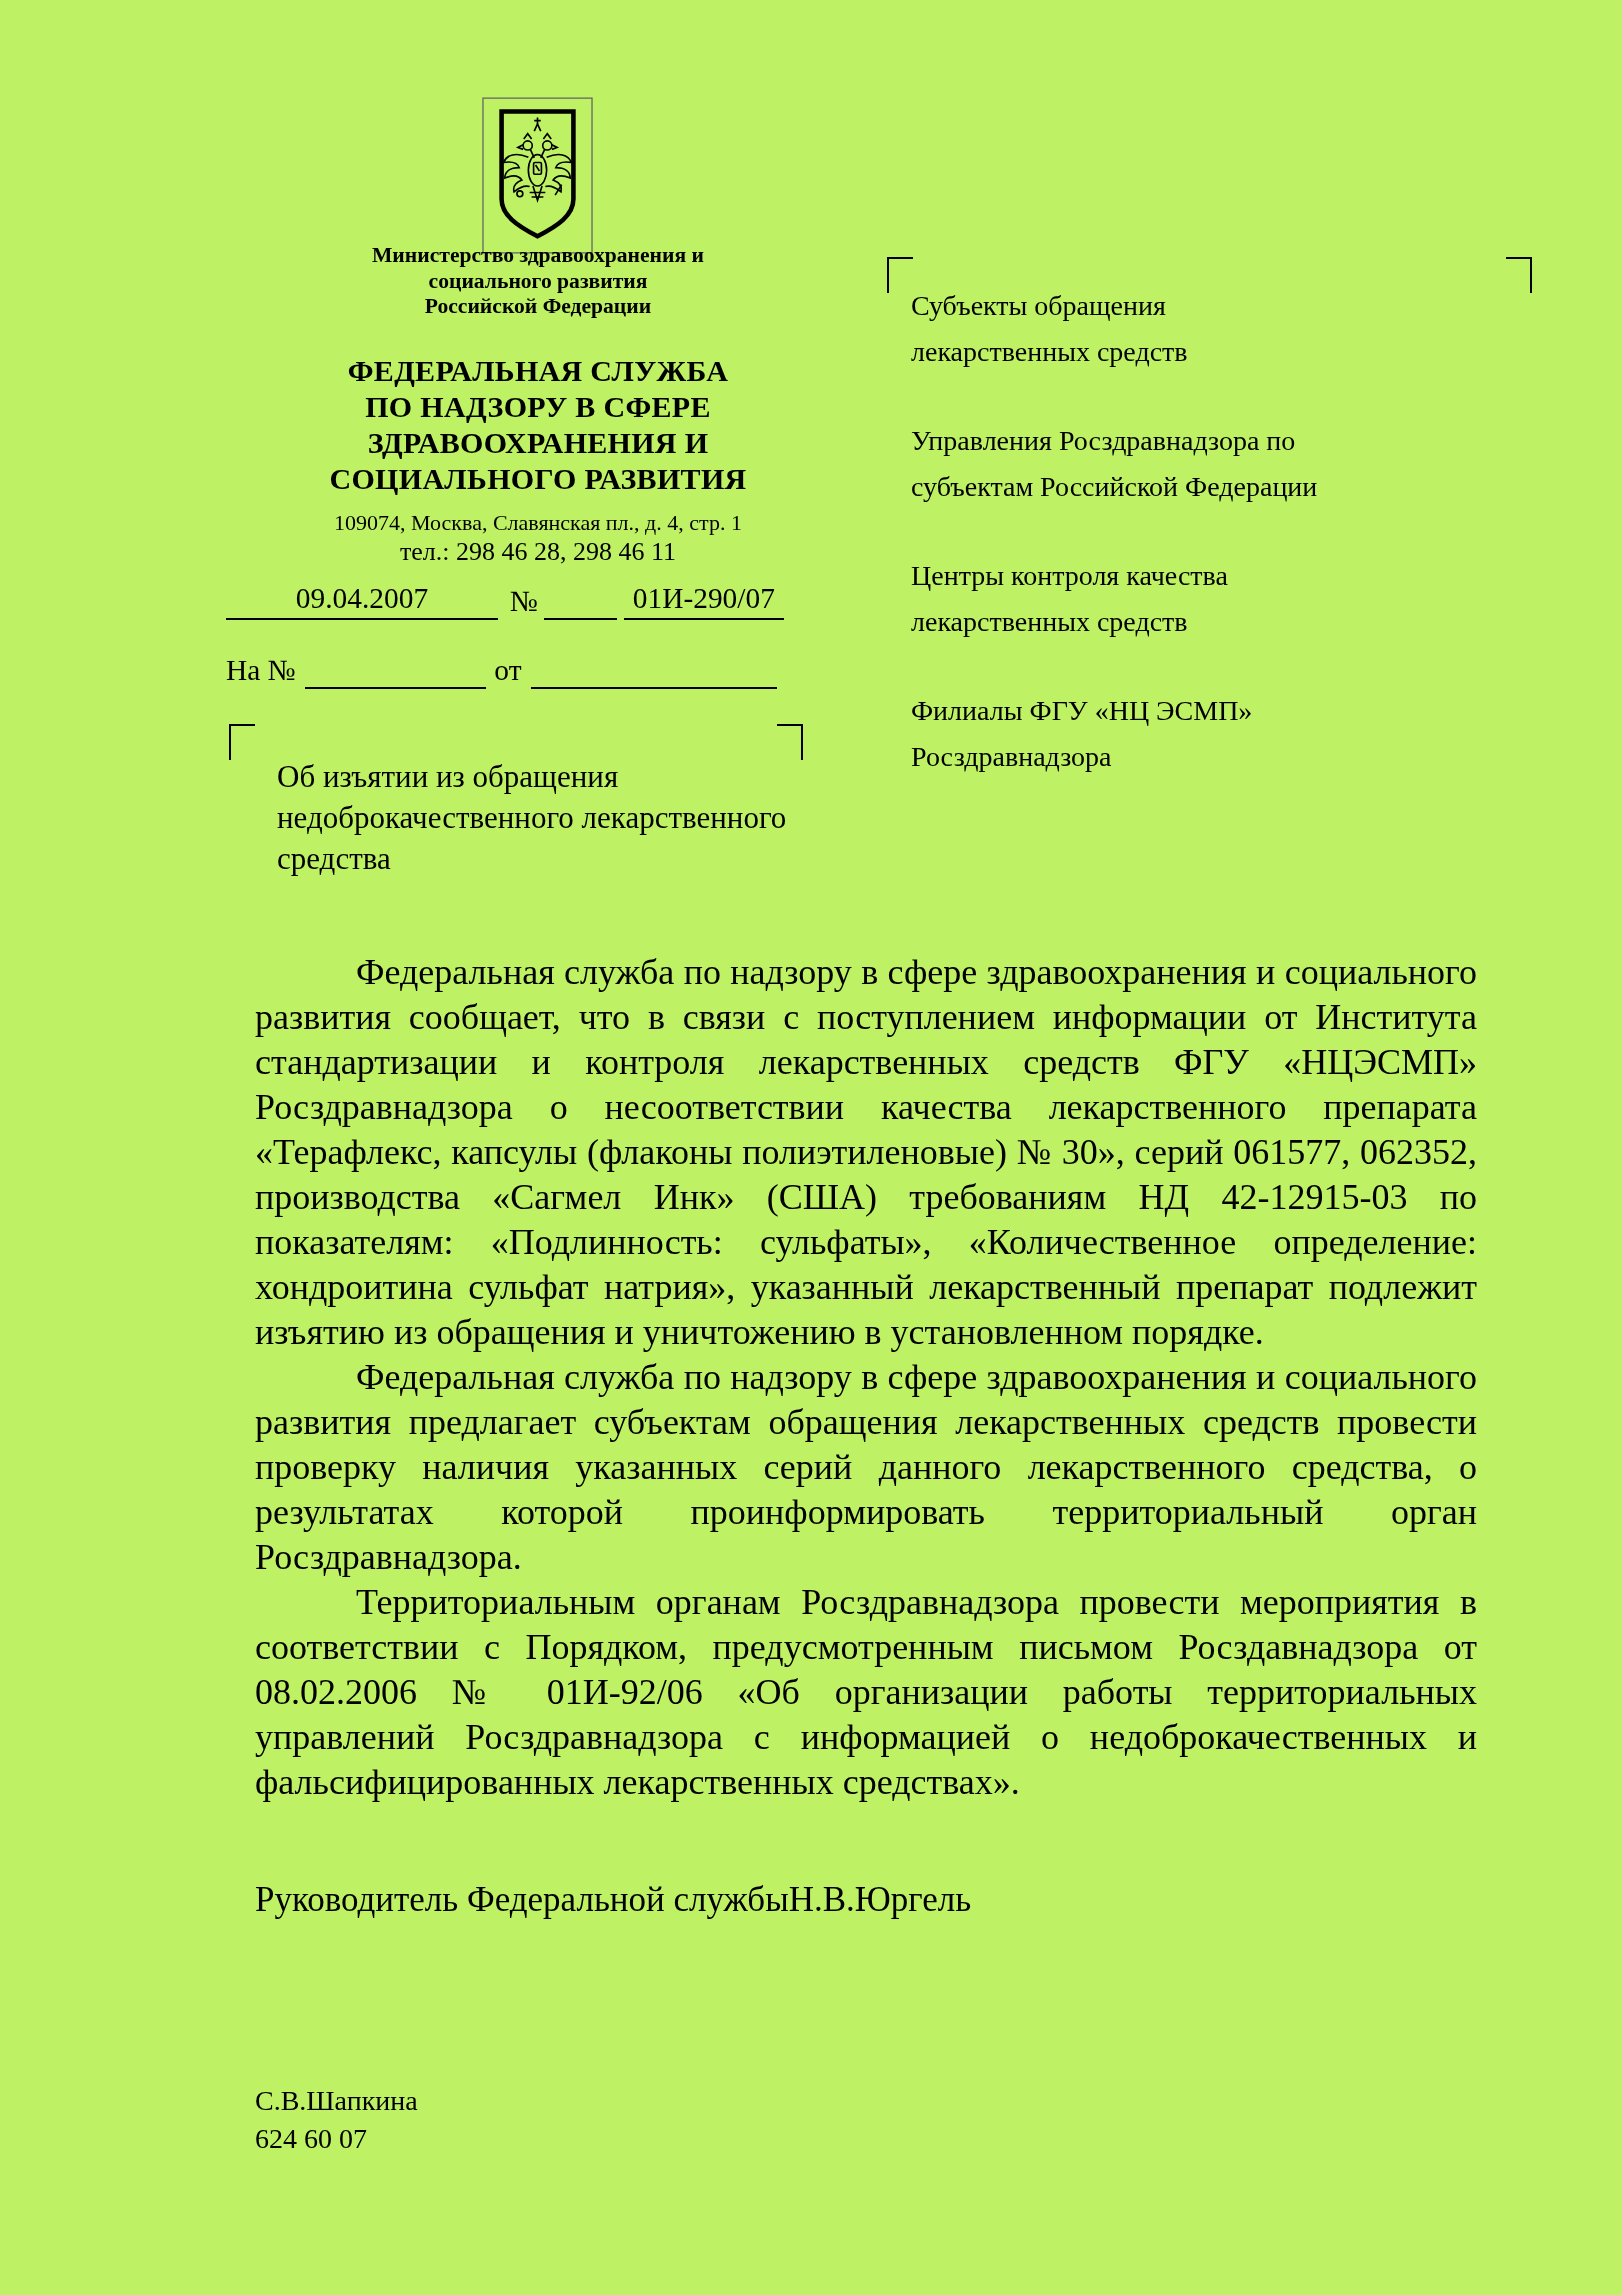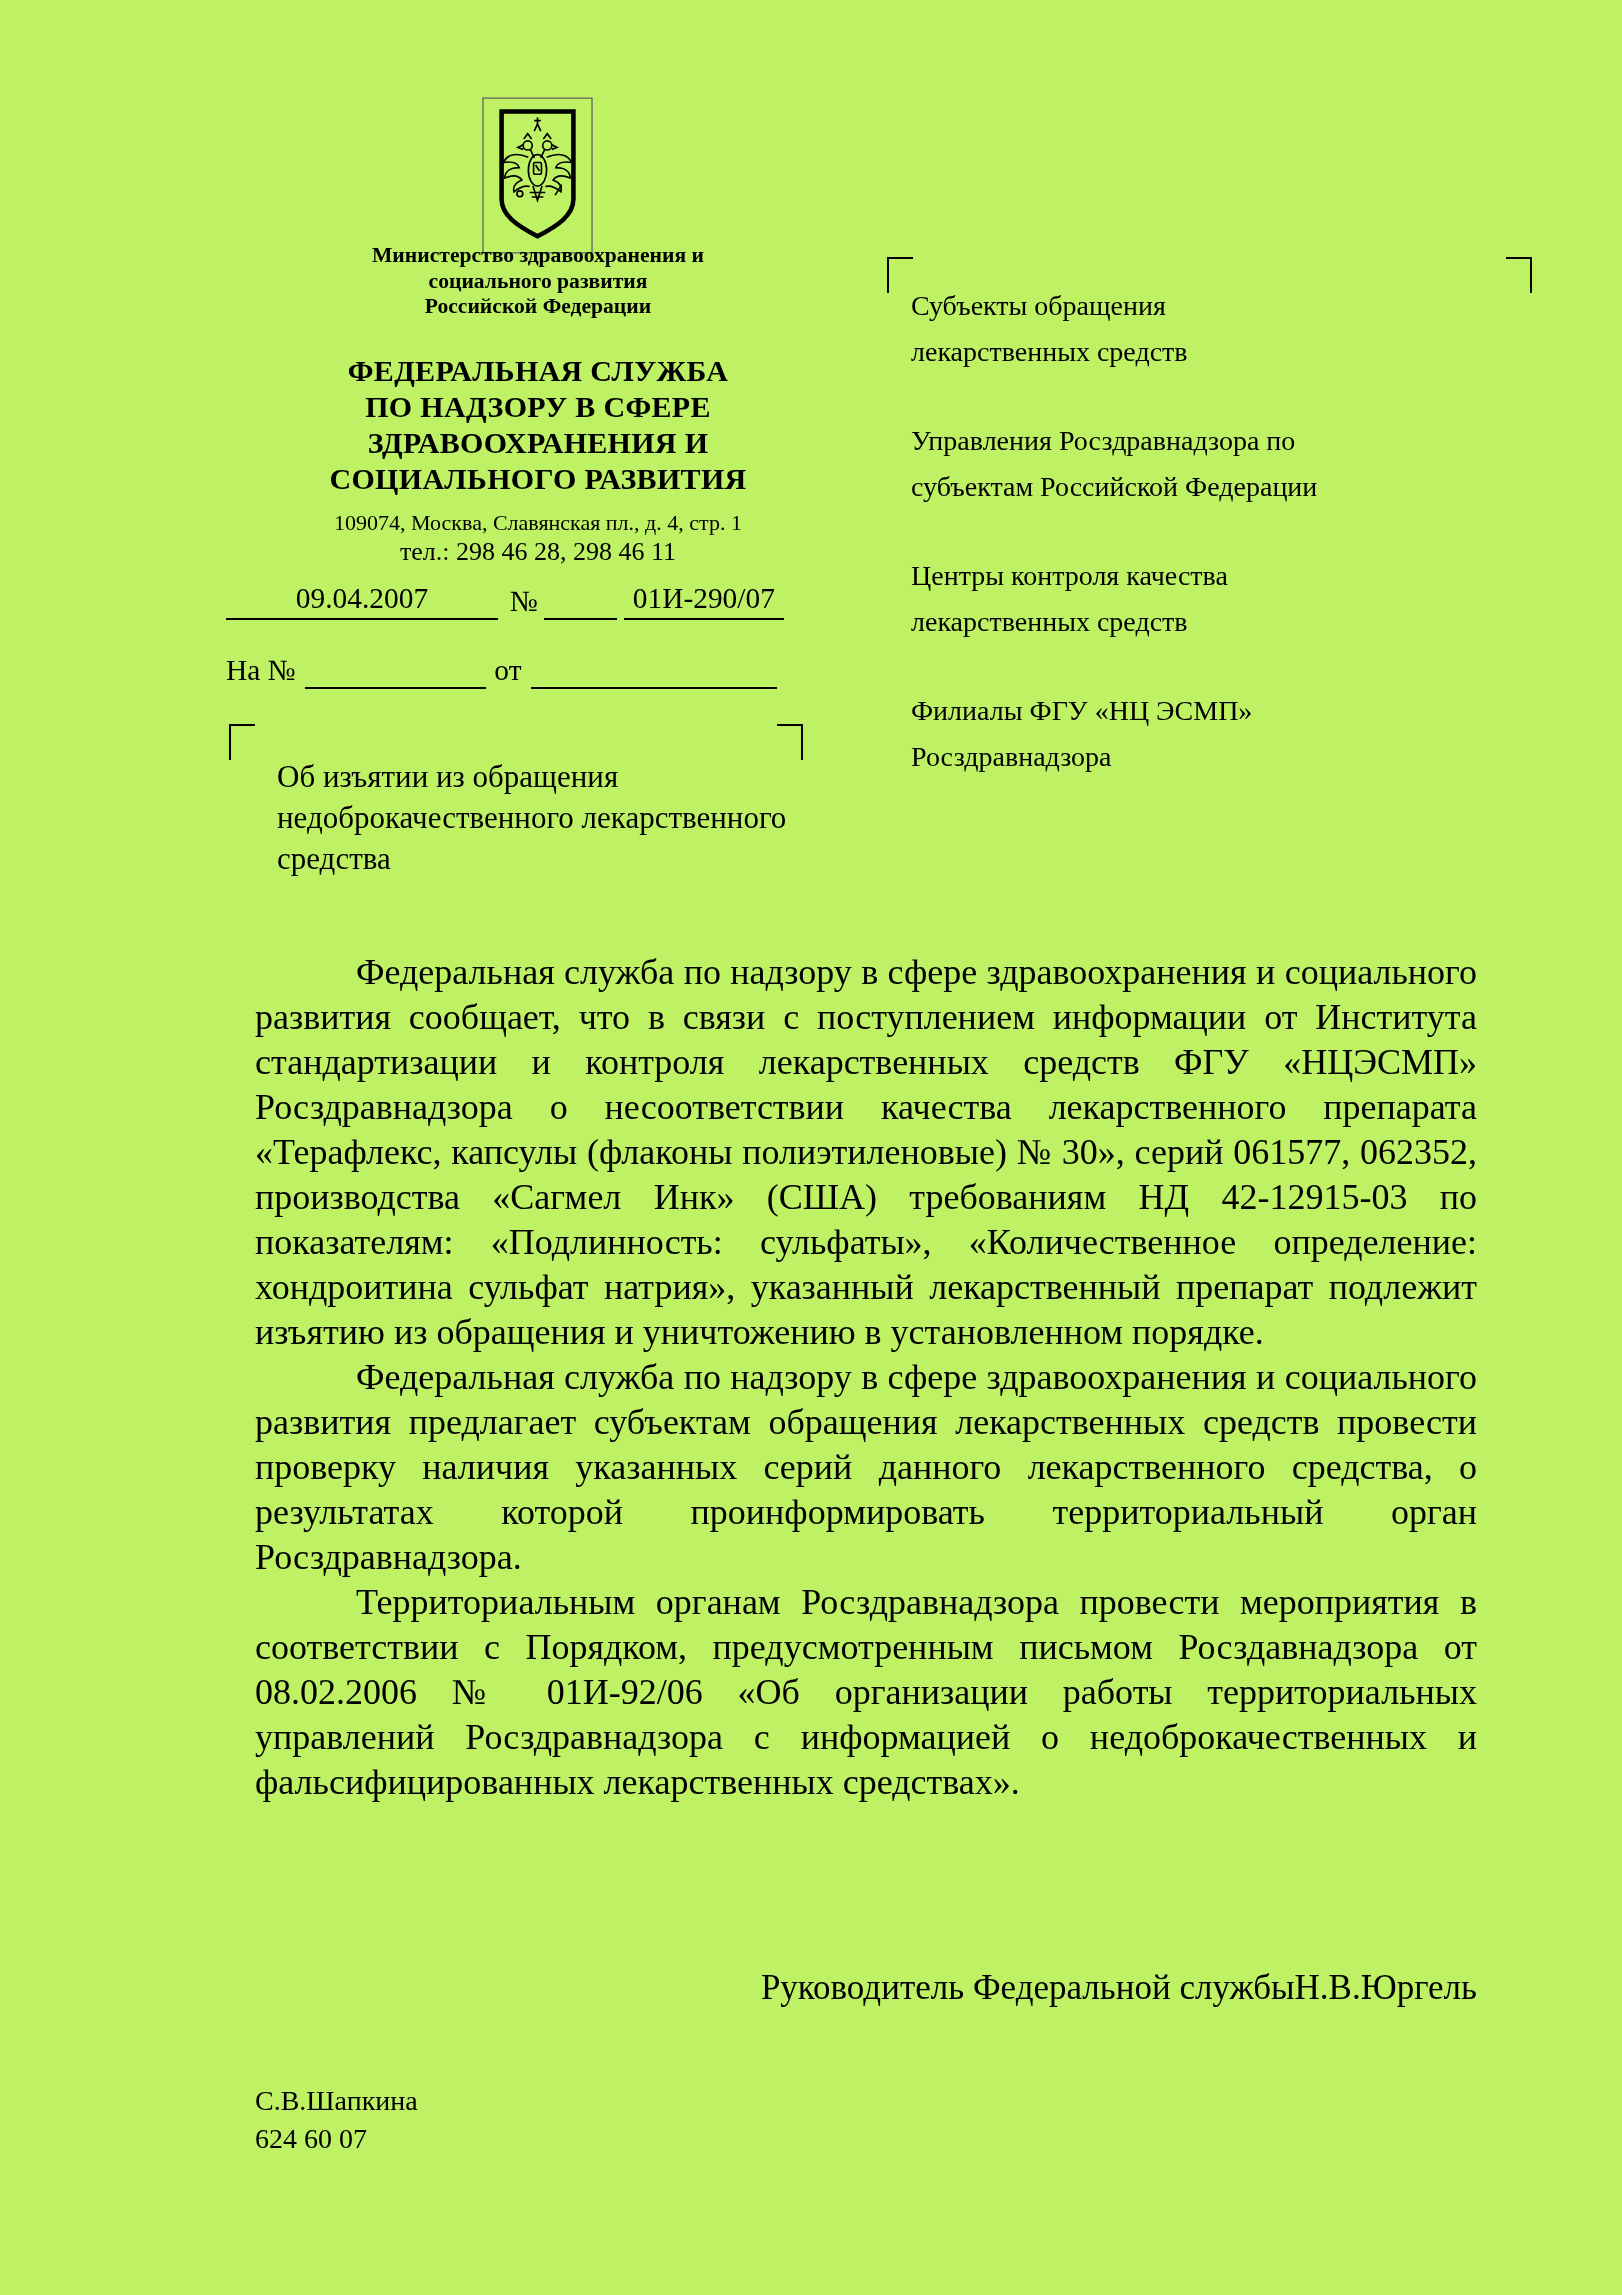--- a/index.html
+++ b/index.html
@@ -49,21 +49,21 @@
   .recipients .rcp{margin:0 0 43px 0;white-space:pre-line;}
 
   
   .subject{left:245px;top:756px;width:556px;font-size:31px;line-height:41px;white-space:pre-line;margin-left:32px;}
 
   
   .body-block{left:255px;top:950px;width:1222px;font-size:36px;line-height:45px;text-align:justify;}
   .body-block p{margin:0;text-indent:101px;}
 
   
-  .sig-row{left:255px;top:1968px;width:1222px;display:flex;justify-content:flex-end;font-size:35px;}
+  .sig-row{left:255px;top:1880px;width:1222px;display:flex;justify-content:flex-start;font-size:35px;}
 
   
   .executor{left:255px;top:2082px;font-size:28px;line-height:38px;}
 
   svg .ln{fill:none;stroke:#000;}
 </style>
 </head>
 <body>
 
 <div class="page">

